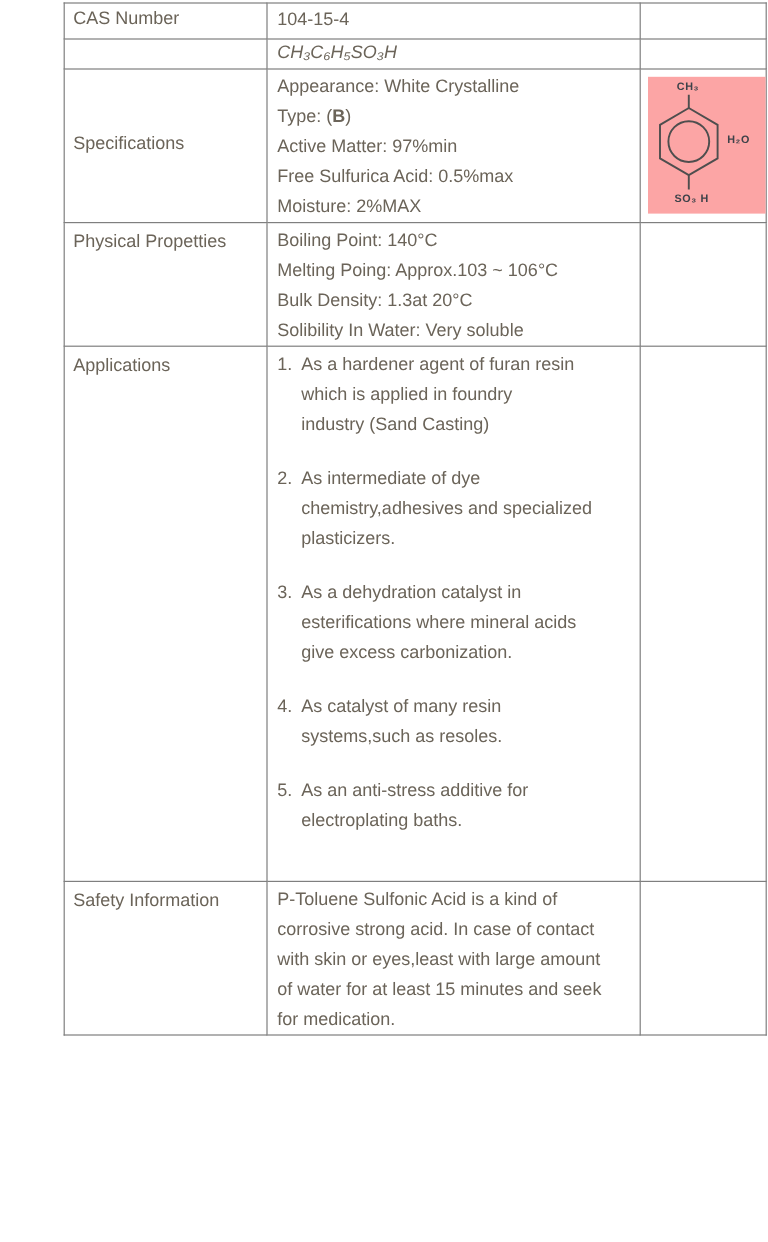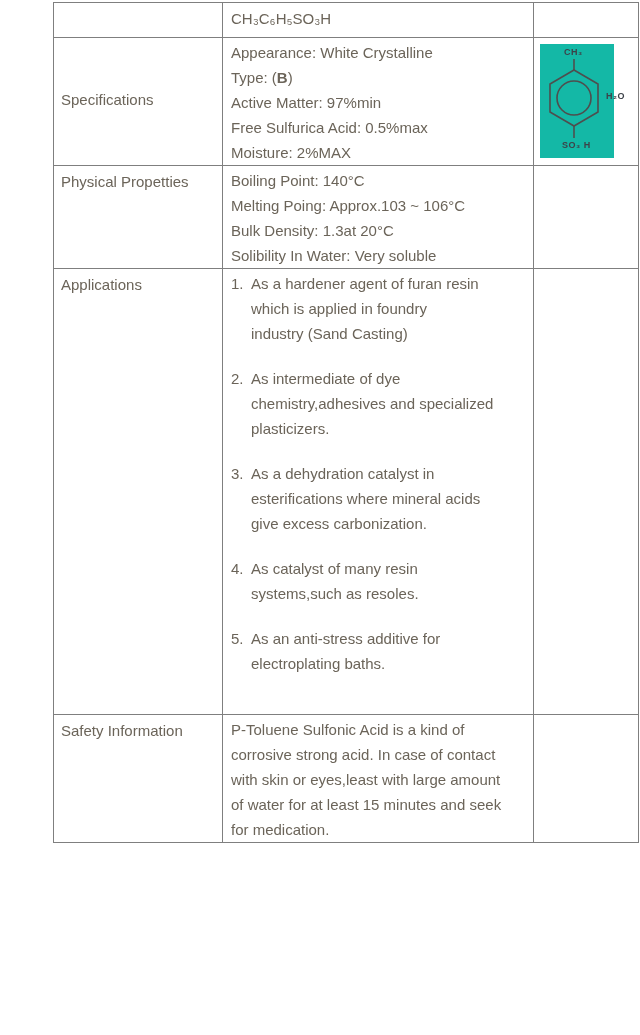--- a/index.html
+++ b/index.html
@@ -23,21 +23,21 @@
   col.c3 { width: 105px; }
   td {
     border: 1px solid #7f7f7f;
     vertical-align: top;
     font-size: 15px;
     line-height: 25px;
     overflow: hidden;
   }
   tr.r-grade   td { height: 50px; }
   tr.r-cas     td { height: 26px; }
-  tr.r-formula td { height: 35px; }
+  tr.r-formula td { height: 25px; font-style: italic; }
   tr.r-specs   td { height: 127px; margin-top: 31px; }
   tr.r-phys    td { height: 102px; }
   tr.r-apps    td { height: 446px; margin-left: 32px; }
   tr.r-pack    td { height: 52px; }
   tr.r-store   td { height: 52px; }
   tr.r-safe    td { height: 126px; }
 
   td.lbl  { padding: 3px 4px 0 7px; }
   td.lbl-mid { vertical-align: middle; padding: 0 4px 4px 7px; }
   td.val  { padding: 2px 8px 0 8px; }
@@ -48,22 +48,22 @@
   
   .app-item + .app-item { margin-top: 20px; }
   .app-first .app-num { display: inline-block; width: 20px; }
   .app-cont { padding-left: 20px; }
 
   
   td.struct-cell { position: relative; padding: 0; }
   .structure-img {
     position: absolute;
     left: 6px; top: 6px;
-    width: 74px; height: 114px;
-    background: #14b8a6;
+    width: 100px; height: 114px;
+    background: #fca5a5;
   }
   .structure-img svg { position: absolute; left: 0; top: 0; }
   .struct-label {
     position: absolute;
     font-size: 9px;
     font-weight: bold;
     color: #3d4249;
     letter-spacing: 0.5px;
     line-height: 11px;
     white-space: nowrap;
@@ -77,20 +77,25 @@
 
 <table class="spec-table">
   <colgroup>
       <col class="c1">
       <col class="c2">
       <col class="c3">
     </colgroup>
 
   <tbody>
 
+  <tr class="r-cas">
+    <td class="lbl-mid">CAS Number</td>
+    <td class="val-mid">104-15-4</td>
+    <td></td>
+  </tr>
 
   <tr class="r-formula">
     <td class="lbl-mid"></td>
     <td class="val-mid">CH₃C₆H₅SO₃H</td>
     <td></td>
   </tr>
 
   <tr class="r-specs">
     <td class="lbl-mid">Specifications</td>
     <td class="val">

